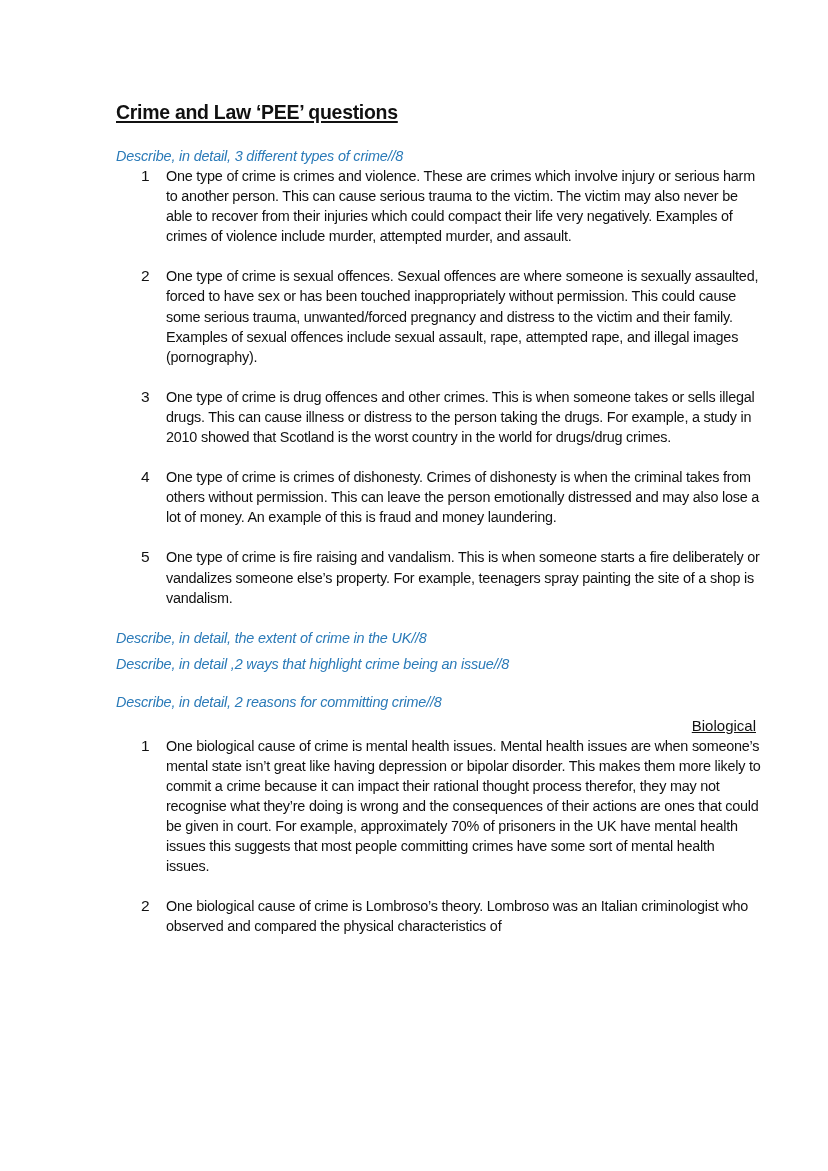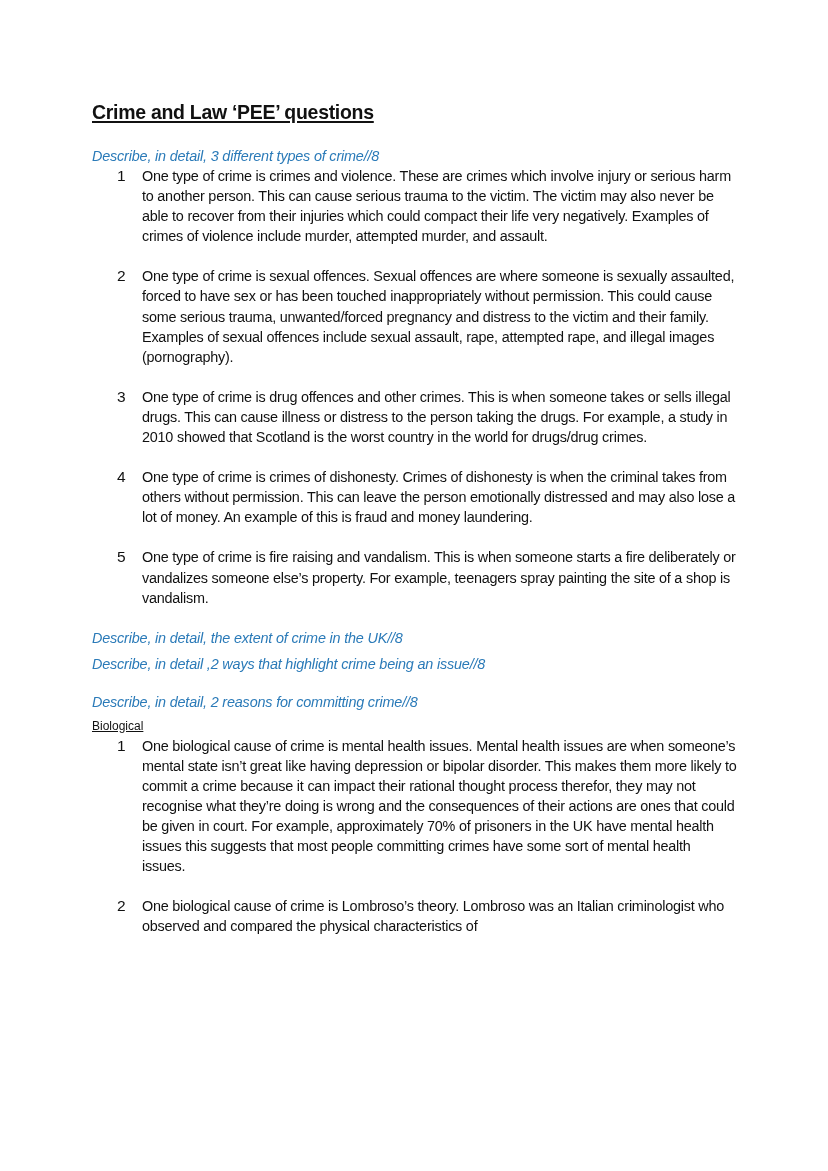--- a/index.html
+++ b/index.html
@@ -1,23 +1,23 @@
 <!DOCTYPE html>
 <html><head>
   <meta charset="utf-8">
   <style>
     html, body { margin: 0; padding: 0; background: #ffffff; }
     body { width: 828px; height: 1171px; position: relative; overflow: hidden;
       font-family: "Liberation Sans", "DejaVu Sans", sans-serif; color: #111; }
-    .page { position: absolute; left: 92px; top: 100px; width: 640px; }
+    .page { position: absolute; left: 116px; top: 100px; width: 640px; }
     .title { font-size: 20.5px; font-weight: bold; text-decoration: underline; margin: 0 0 22px 0; letter-spacing: -0.3px; transform: scaleX(0.95); transform-origin: left; white-space: nowrap; }
     .q { color: #2a7ab8; font-style: italic; font-size: 15.5px; margin: 0; line-height: 20px; letter-spacing: -0.2px; transform: scaleX(0.93); transform-origin: left; white-space: nowrap; }
     .q.gap-before { margin-top: 18px; }
     .q.tight { margin-top: 6px; }
-    .sub { font-size: 12px; text-decoration: underline; margin: 4px 0 0 0; line-height: 20px; }
+    .sub { font-size: 15px; text-decoration: underline; margin: 4px 0 0 0; line-height: 20px; text-align: right; }
     ol.ans { list-style: none; margin: 0; padding: 0; }
     .item { position: relative; padding-left: 50px; margin: 0 0 20px 0; }
     .num { position: absolute; left: 25px; top: 0; font-size: 15.5px; line-height: 20.1px; }
     .txt { font-size: 15.5px; line-height: 20.1px; letter-spacing: -0.25px; display: block; transform: scaleX(0.93); transform-origin: left; width: 640px; }
     .list1 { margin-top: 4px; }
     .list2 { margin-top: 2px; }
   </style>
 </head>
 <body>
 

